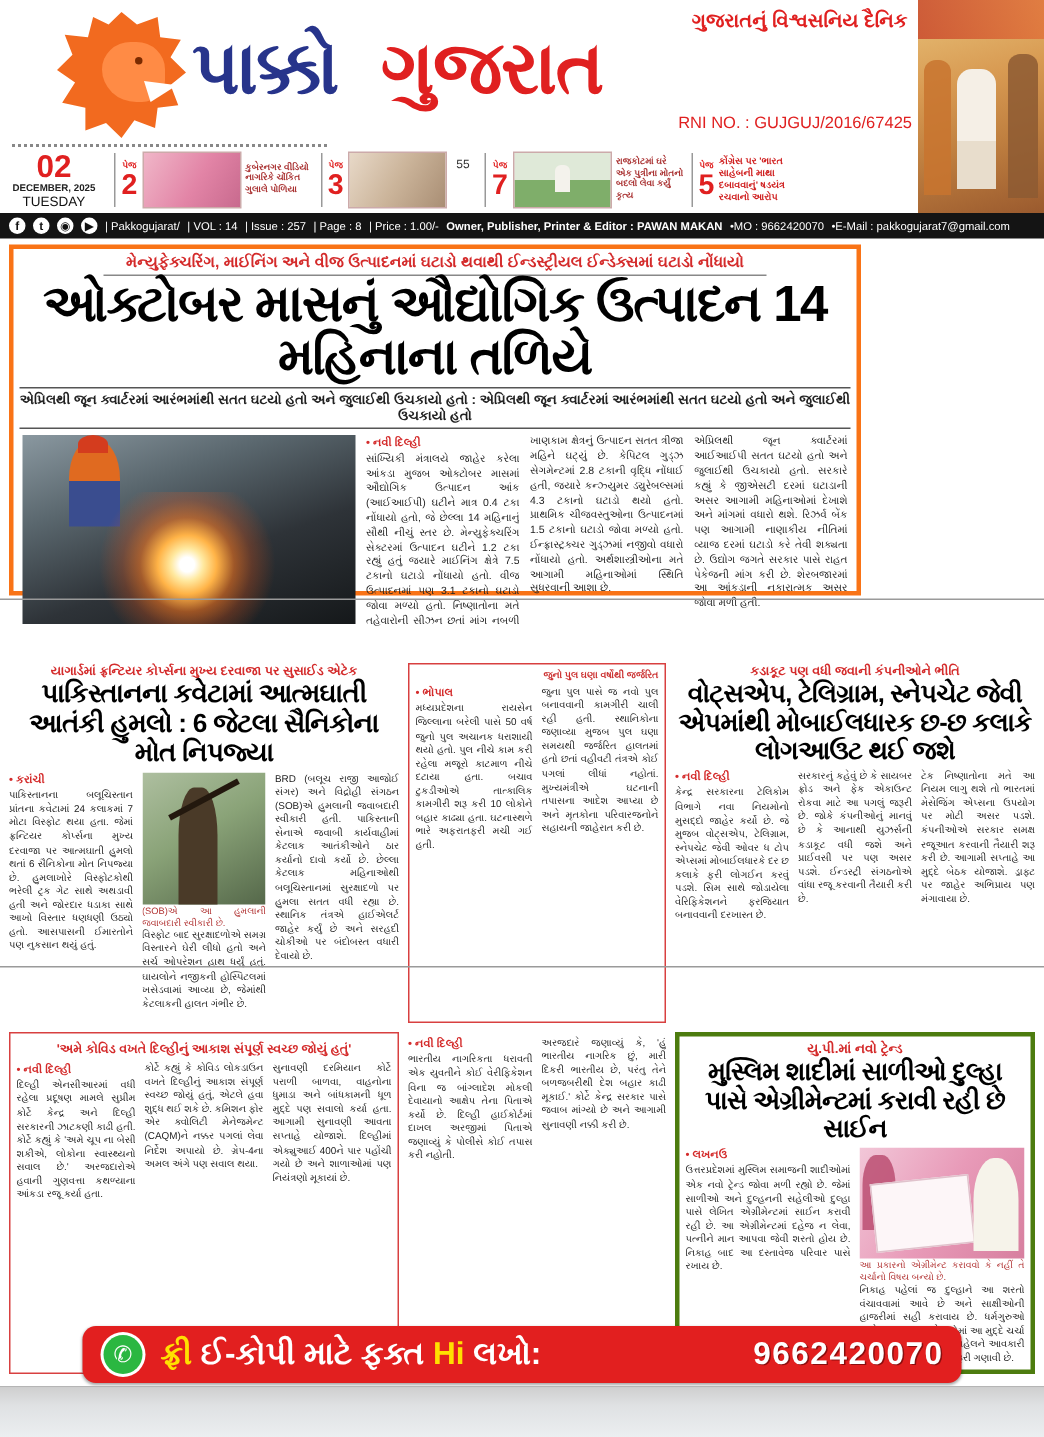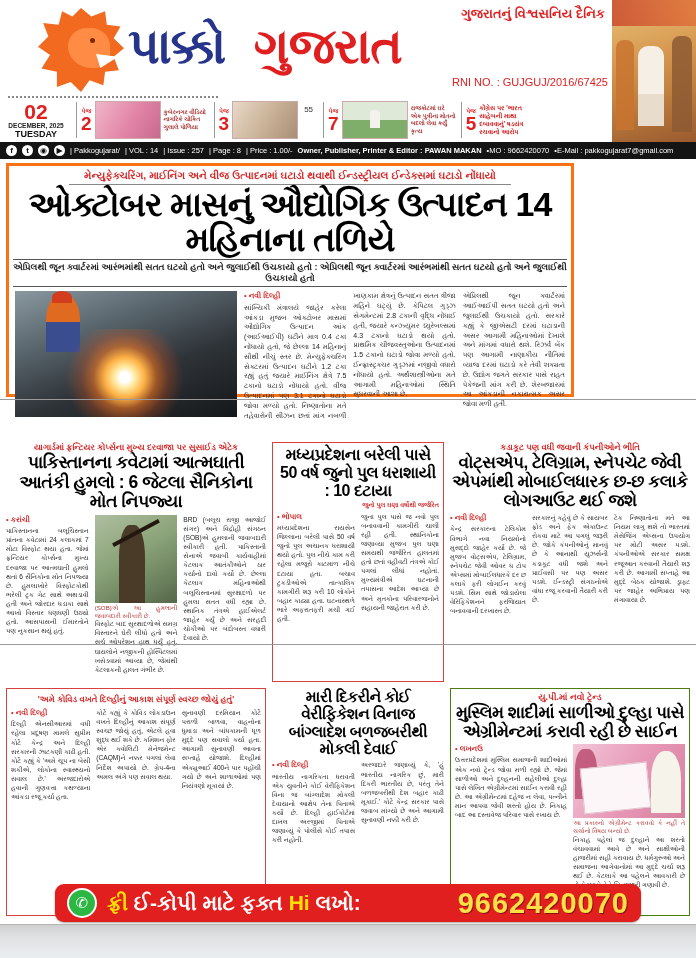--- a/index.html
+++ b/index.html
@@ -30,21 +30,21 @@
   .hdrphoto .fig2{position:absolute;left:4px;top:40px;width:18px;height:90px;
       background:#c8742f;border-radius:8px 8px 0 0;opacity:.85;}
   .hdrphoto .fig3{position:absolute;right:4px;top:36px;width:20px;height:96px;
       background:#8d5a33;border-radius:8px 8px 0 0;opacity:.85;}
   .dotline{position:absolute;left:8px;top:96px;width:210px;border-top:2px dotted #888;}
   
   .teasers{position:absolute;left:0;top:99px;width:612px;height:42px;display:flex;align-items:center;}
   .datebox{width:72px;text-align:center;line-height:1.05;}
   .d-day{color:#e02020;font-weight:900;font-size:21px;}
   .d-mon{font-weight:bold;font-size:6.5px;color:#222;}
-  .d-wk{font-weight:700;font-size:9px;color:#111;}
+  .d-wk{font-weight:400;font-size:9px;color:#111;}
   .vsep{width:1px;height:36px;background:#999;margin:0 4px;}
   .teaser{display:flex;align-items:center;gap:3px;}
   .pg{display:flex;flex-direction:column;align-items:center;line-height:1;}
   .pg .lbl{font-size:6px;color:#e02020;font-weight:bold;}
   .pg .no{font-size:19px;color:#e02020;font-weight:900;}
   .timg{width:64px;height:36px;border:1px solid #caa;}
   .t2{background:linear-gradient(120deg,#f0b6c8,#e284a6 55%,#c86a8e);}
   .t3{background:linear-gradient(120deg,#e8d9c8,#cbb49a 50%,#a98e74);}
   .t7{background:linear-gradient(#dfe9d8 0 50%,#7fae6a 50% 100%);}
   .t7i{width:10px;height:18px;background:#f4f2ec;margin:8px auto 0;border-radius:4px 4px 0 0;}
@@ -97,21 +97,21 @@
   .wphoto .g1{position:absolute;left:2%;top:6%;width:22px;height:50px;background:#b8476b;border-radius:40% 40% 0 0;opacity:.8;}
   .note{color:#c33;font-size:6.4px;font-weight:bold;text-align:right;margin-top:1px;}
   
   .banner{position:absolute;left:55px;top:884px;width:586px;height:38px;background:#e21f1f;
       border-radius:9px;display:flex;align-items:center;padding:0 12px;box-sizing:border-box;box-shadow:0 1px 2px rgba(0,0,0,.35);}
   .wa{width:30px;height:30px;border-radius:50%;background:#fff;display:flex;align-items:center;justify-content:center;flex:0 0 auto;}
   .wa .in{width:26px;height:26px;border-radius:50%;background:#2bb741;color:#fff;font-size:15px;
       display:flex;align-items:center;justify-content:center;}
   .btext{margin-left:10px;font-size:21px;font-weight:900;color:#fff;white-space:nowrap;}
   .btext .y{color:#ffe000;}
-  .bphone{margin-left:auto;font-size:29px;font-weight:900;color:#fde047;letter-spacing:1px;text-shadow:1px 1px 0 #8a0e0e;}
+  .bphone{margin-left:auto;font-size:21px;font-weight:900;color:#ffffff;letter-spacing:1px;text-shadow:1px 1px 0 #8a0e0e;}
   .edge{position:absolute;left:0;top:924px;width:696px;height:34px;
       background:linear-gradient(#cfcfcf 0,#dfe1e3 35%,#eceff1 100%);border-top:1px solid #b5b5b5;}
 </style>
 </head>
 <body>
 
 <div class="page">
 
   <div class="mast">
     <div class="lion">
@@ -231,21 +231,20 @@
             <div class="gun"></div>
           </div>
         <div class="caption">(SOB)એ આ હુમલાની જવાબદારી સ્વીકારી છે.</div>
         <span>વિસ્ફોટ બાદ સુરક્ષાદળોએ સમગ્ર વિસ્તારને ઘેરી લીધો હતો અને સર્ચ ઓપરેશન હાથ ધર્યું હતું. ઘાયલોને નજીકની હોસ્પિટલમાં ખસેડવામાં આવ્યા છે, જેમાંથી કેટલાકની હાલત ગંભીર છે.</span>
       </div>
       <div class="acol">BRD (બલૂચ રાજી આજોઈ સંગર) અને વિદ્રોહી સંગઠન (SOB)એ હુમલાની જવાબદારી સ્વીકારી હતી. પાકિસ્તાની સેનાએ જવાબી કાર્યવાહીમાં કેટલાક આતંકીઓને ઠાર કર્યાનો દાવો કર્યો છે. છેલ્લા કેટલાક મહિનાઓથી બલૂચિસ્તાનમાં સુરક્ષાદળો પર હુમલા સતત વધી રહ્યા છે. સ્થાનિક તંત્રએ હાઈએલર્ટ જાહેર કર્યું છે અને સરહદી ચોકીઓ પર બંદોબસ્ત વધારી દેવાયો છે.</div>
     </div>
   </div>
 
   <div class="art" style="left:272px;top:402px;width:172px;height:240px;border:1px solid #d84040;padding:3px 4px;">
-    <div class="h2" style="font-size:16px">મધ્યપ્રદેશના બરેલી પાસે 50 વર્ષ જુનો પુલ ધરાશાયી : 10 દટાયા</div>
     <div class="note">જુનો પુલ ઘણા વર્ષોથી જર્જરિત</div>
     <div class="abody">
       <div class="acol">
         <div class="dl">• ભોપાલ</div>
         <span>મધ્યપ્રદેશના રાયસેન જિલ્લાના બરેલી પાસે 50 વર્ષ જુનો પુલ અચાનક ધરાશાયી થયો હતો. પુલ નીચે કામ કરી રહેલા મજૂરો કાટમાળ નીચે દટાયા હતા. બચાવ ટુકડીઓએ તાત્કાલિક કામગીરી શરૂ કરી 10 લોકોને બહાર કાઢ્યા હતા. ઘટનાસ્થળે ભારે અફરાતફરી મચી ગઈ હતી.</span>
       </div>
       <div class="acol">જુના પુલ પાસે જ નવો પુલ બનાવવાની કામગીરી ચાલી રહી હતી. સ્થાનિકોના જણાવ્યા મુજબ પુલ ઘણા સમયથી જર્જરિત હાલતમાં હતો છતાં વહીવટી તંત્રએ કોઈ પગલાં લીધાં નહોતાં. મુખ્યમંત્રીએ ઘટનાની તપાસના આદેશ આપ્યા છે અને મૃતકોના પરિવારજનોને સહાયની જાહેરાત કરી છે.</div>
     </div>
   </div>
 
@@ -270,31 +269,30 @@
       <div class="acol">
         <div class="dl">• નવી દિલ્હી</div>
         <span>દિલ્હી એનસીઆરમાં વધી રહેલા પ્રદૂષણ મામલે સુપ્રીમ કોર્ટે કેન્દ્ર અને દિલ્હી સરકારની ઝાટકણી કાઢી હતી. કોર્ટે કહ્યું કે 'અમે ચૂપ ના બેસી શકીએ, લોકોના સ્વાસ્થ્યનો સવાલ છે.' અરજદારોએ હવાની ગુણવત્તા કથળ્યાના આંકડા રજૂ કર્યા હતા.</span>
       </div>
       <div class="acol">કોર્ટે કહ્યું કે કોવિડ લોકડાઉન વખતે દિલ્હીનું આકાશ સંપૂર્ણ સ્વચ્છ જોયું હતું, એટલે હવા શુદ્ધ થઈ શકે છે. કમિશન ફોર એર ક્વોલિટી મેનેજમેન્ટ (CAQM)ને નક્કર પગલાં લેવા નિર્દેશ અપાયો છે. ગ્રેપ-4ના અમલ અંગે પણ સવાલ થયા.</div>
       <div class="acol">સુનાવણી દરમિયાન કોર્ટે પરાળી બાળવા, વાહનોના ધુમાડા અને બાંધકામની ધૂળ મુદ્દે પણ સવાલો કર્યા હતા. આગામી સુનાવણી આવતા સપ્તાહે યોજાશે. દિલ્હીમાં એક્યુઆઈ 400ને પાર પહોંચી ગયો છે અને શાળાઓમાં પણ નિયંત્રણો મૂકાયાં છે.</div>
     </div>
   </div>
 
   <div class="art" style="left:272px;top:648px;width:172px;height:228px;">
-    <div class="h2" style="font-size:15.5px">મારી દિકરીને કોઈ વેરીફિકેશન વિનાજ બાંગ્લાદેશ બળજબરીથી મોકલી દેવાઈ</div>
     <div class="abody">
       <div class="acol">
         <div class="dl">• નવી દિલ્હી</div>
         <span>ભારતીય નાગરિકતા ધરાવતી એક યુવતીને કોઈ વેરીફિકેશન વિના જ બાંગ્લાદેશ મોકલી દેવાયાનો આક્ષેપ તેના પિતાએ કર્યો છે. દિલ્હી હાઈકોર્ટમાં દાખલ અરજીમાં પિતાએ જણાવ્યું કે પોલીસે કોઈ તપાસ કરી નહોતી.</span>
       </div>
       <div class="acol">અરજદારે જણાવ્યું કે, 'હું ભારતીય નાગરિક છું, મારી દિકરી ભારતીય છે, પરંતુ તેને બળજબરીથી દેશ બહાર કાઢી મૂકાઈ.' કોર્ટે કેન્દ્ર સરકાર પાસે જવાબ માંગ્યો છે અને આગામી સુનાવણી નક્કી કરી છે.</div>
     </div>
   </div>
 
-  <div class="art" style="left:450px;top:648px;width:240px;height:228px;border:1px solid #4d7c0f;padding:3px 4px;">
+  <div class="art" style="left:450px;top:648px;width:240px;height:228px;border:3px solid #4d7c0f;padding:3px 4px;">
     <div class="redkick" style="font-size:9px">યુ.પી.માં નવો ટ્રેન્ડ</div>
     <div class="h2" style="font-size:17px">મુસ્લિમ શાદીમાં સાળીઓ દુલ્હા પાસે એગ્રીમેન્ટમાં કરાવી રહી છે સાઈન</div>
     <div class="abody">
       <div class="acol">
         <div class="dl">• લખનઉ</div>
         <span>ઉત્તરપ્રદેશમાં મુસ્લિમ સમાજની શાદીઓમાં એક નવો ટ્રેન્ડ જોવા મળી રહ્યો છે. જેમાં સાળીઓ અને દુલ્હનની સહેલીઓ દુલ્હા પાસે લેખિત એગ્રીમેન્ટમાં સાઈન કરાવી રહી છે. આ એગ્રીમેન્ટમાં દહેજ ન લેવા, પત્નીને માન આપવા જેવી શરતો હોય છે. નિકાહ બાદ આ દસ્તાવેજ પરિવાર પાસે રખાય છે.</span>
       </div>
       <div class="acol">
         <div class="wphoto">
             <div class="g1"></div>

